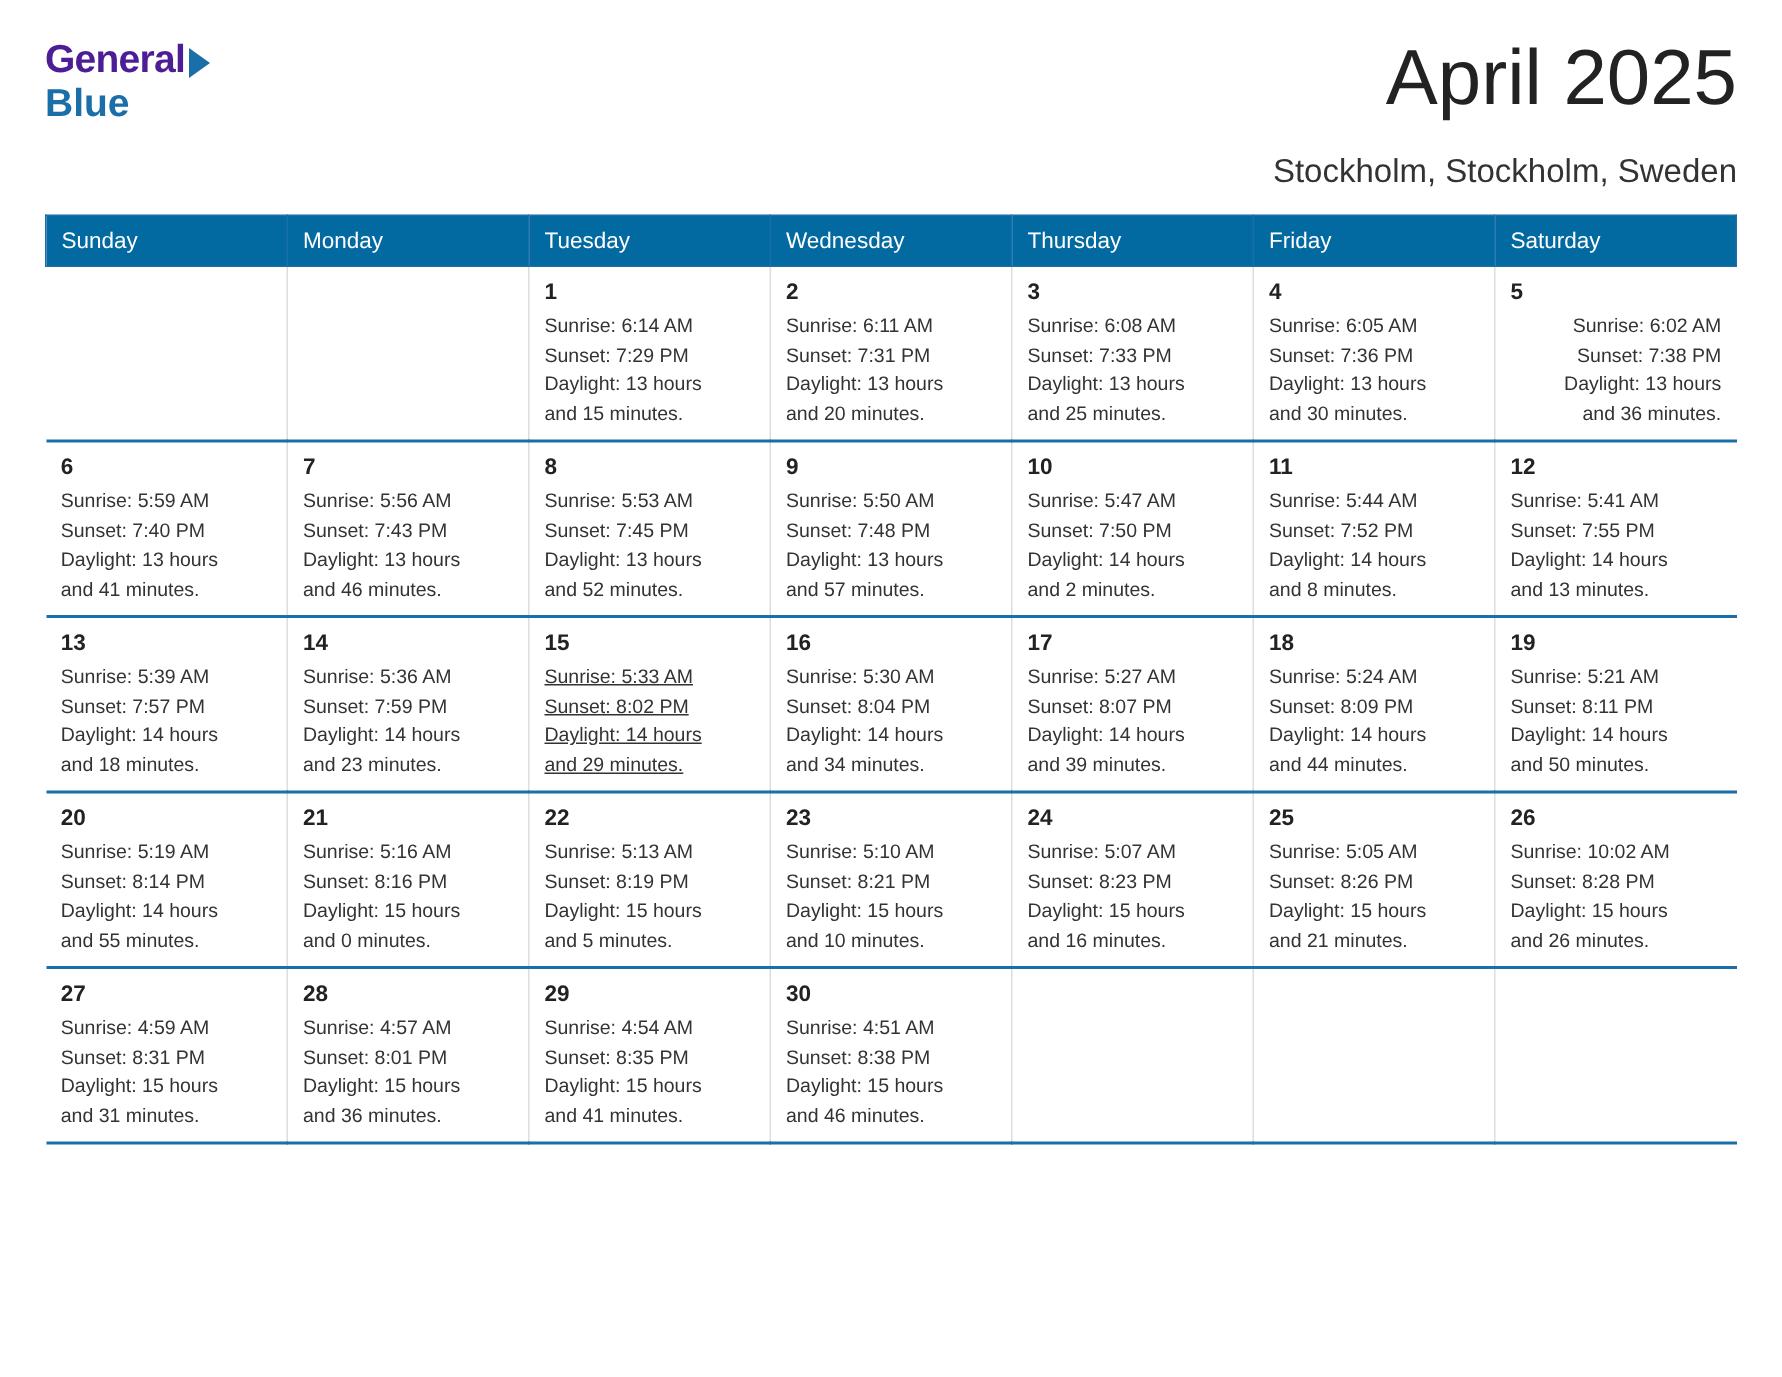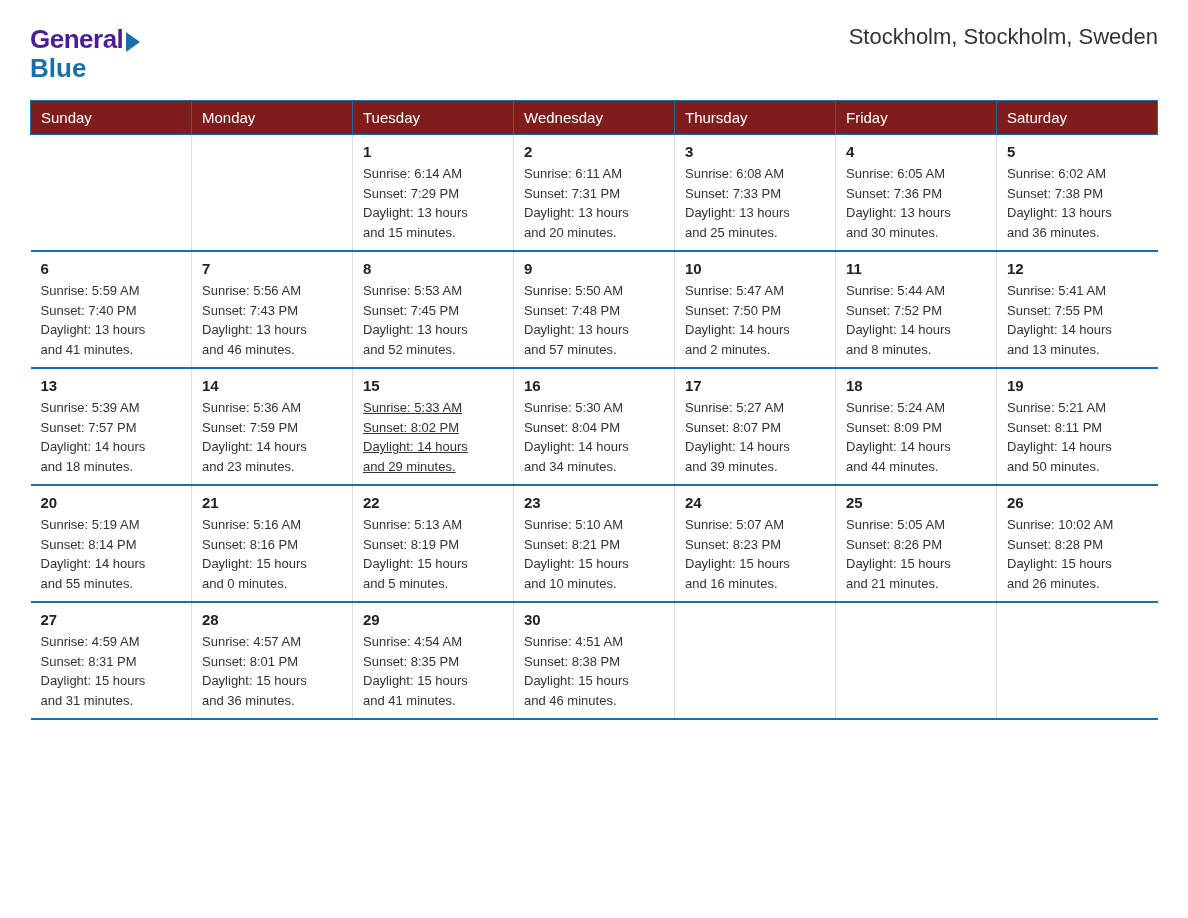--- a/index.html
+++ b/index.html
@@ -51,28 +51,28 @@
     }
     .month-title {
       font-size: 52px;
       font-weight: normal;
       color: #222;
       line-height: 1.1;
     }
     .location-title {
       font-size: 22px;
       color: #333;
-      margin-top: 0;
+      margin-top: 20px;
     }
     table {
       width: 100%;
       border-collapse: collapse;
     }
     thead tr {
-      background-color: #7f1d1d;
+      background-color: #0369a1;
       margin-top: 44px;
     }
     thead th {
       color: #fff;
       font-size: 15px;
       font-weight: normal;
       padding: 8px 10px;
       text-align: left;
       border: 1px solid #1a6fa8;
     }
@@ -113,20 +113,21 @@
 
 <div class="header">
   <div class="logo">
     <div class="logo-top">
       <span class="logo-general">General</span>
       <div class="logo-arrow"></div>
     </div>
     <span class="logo-blue">Blue</span>
   </div>
   <div class="title-block">
+    <div class="month-title">April 2025</div>
     <div class="location-title">Stockholm, Stockholm, Sweden</div>
   </div>
 </div>
 
 <table>
   <thead>
     <tr>
     <th>Sunday</th>
         <th>Monday</th>
         <th>Tuesday</th>
@@ -163,21 +164,21 @@
         </td>
         <td>
           <span class="day-number">4</span>
           <div class="day-info" style="white-space: pre-line;">Sunrise: 6:05 AM
 Sunset: 7:36 PM
 Daylight: 13 hours
 and 30 minutes.</div>
         </td>
         <td>
           <span class="day-number">5</span>
-          <div class="day-info" style="white-space: pre-line;">Sunrise: 6:02 AM
+          <div class="day-info" style="white-space: pre-line; text-align: right;">Sunrise: 6:02 AM
 Sunset: 7:38 PM
 Daylight: 13 hours
 and 36 minutes.</div>
         </td>
       </tr>
       <tr>
         <td>
           <span class="day-number">6</span>
           <div class="day-info" style="white-space: pre-line;">Sunrise: 5:59 AM
 Sunset: 7:40 PM

